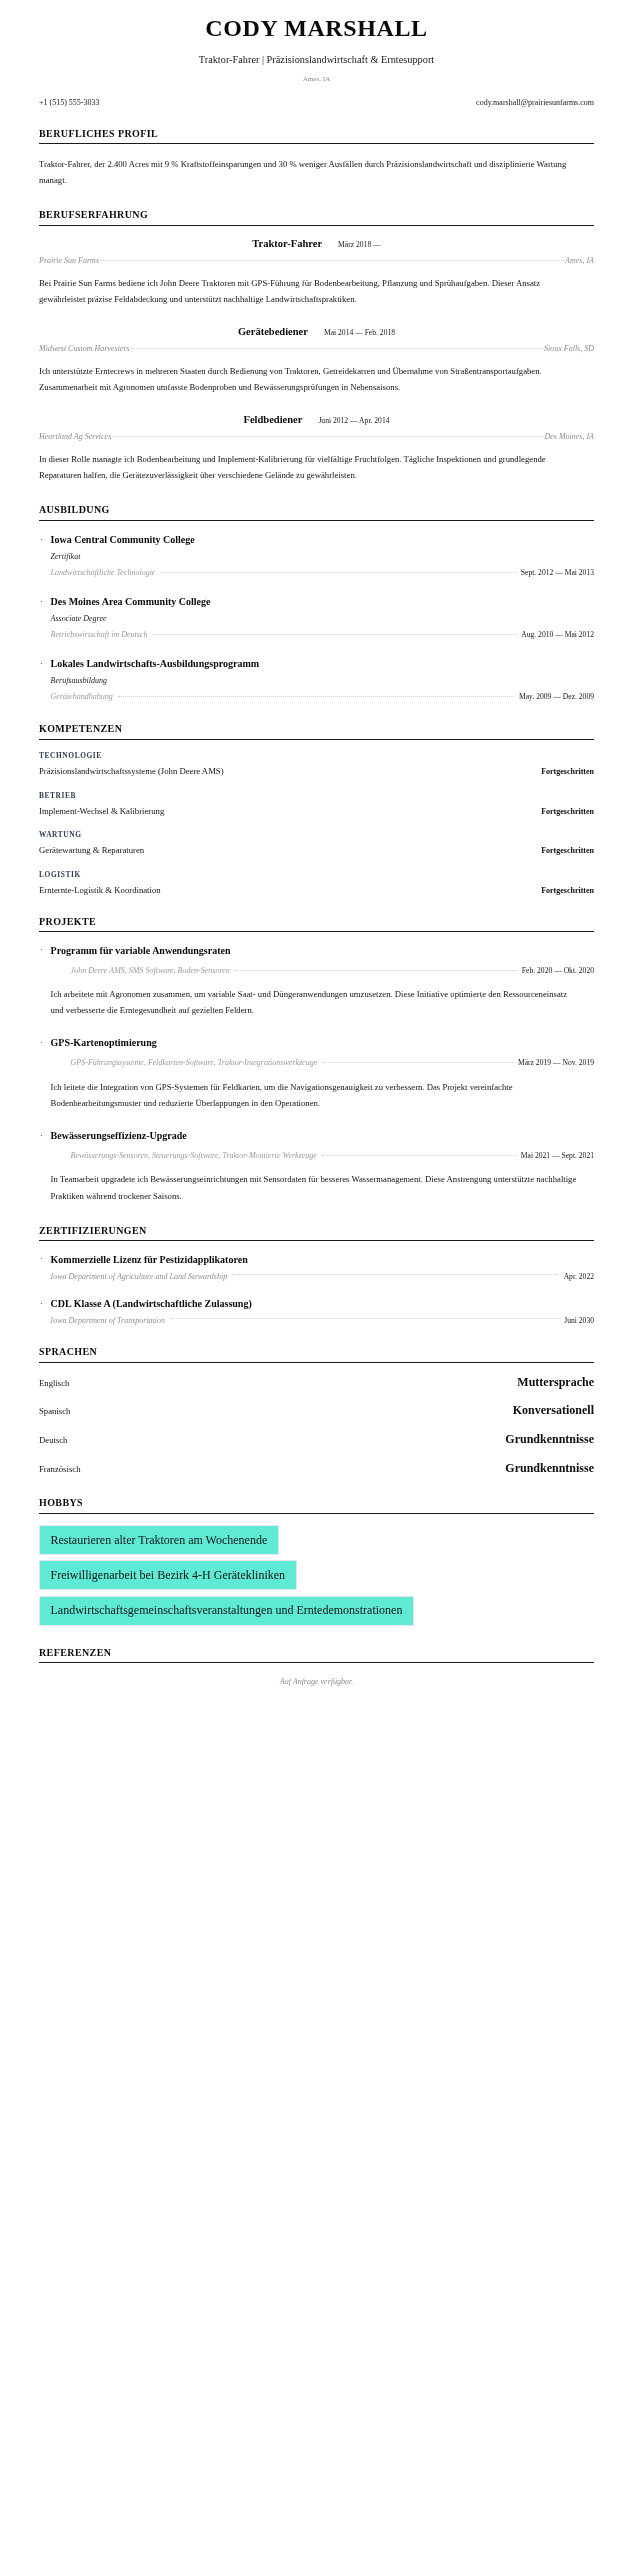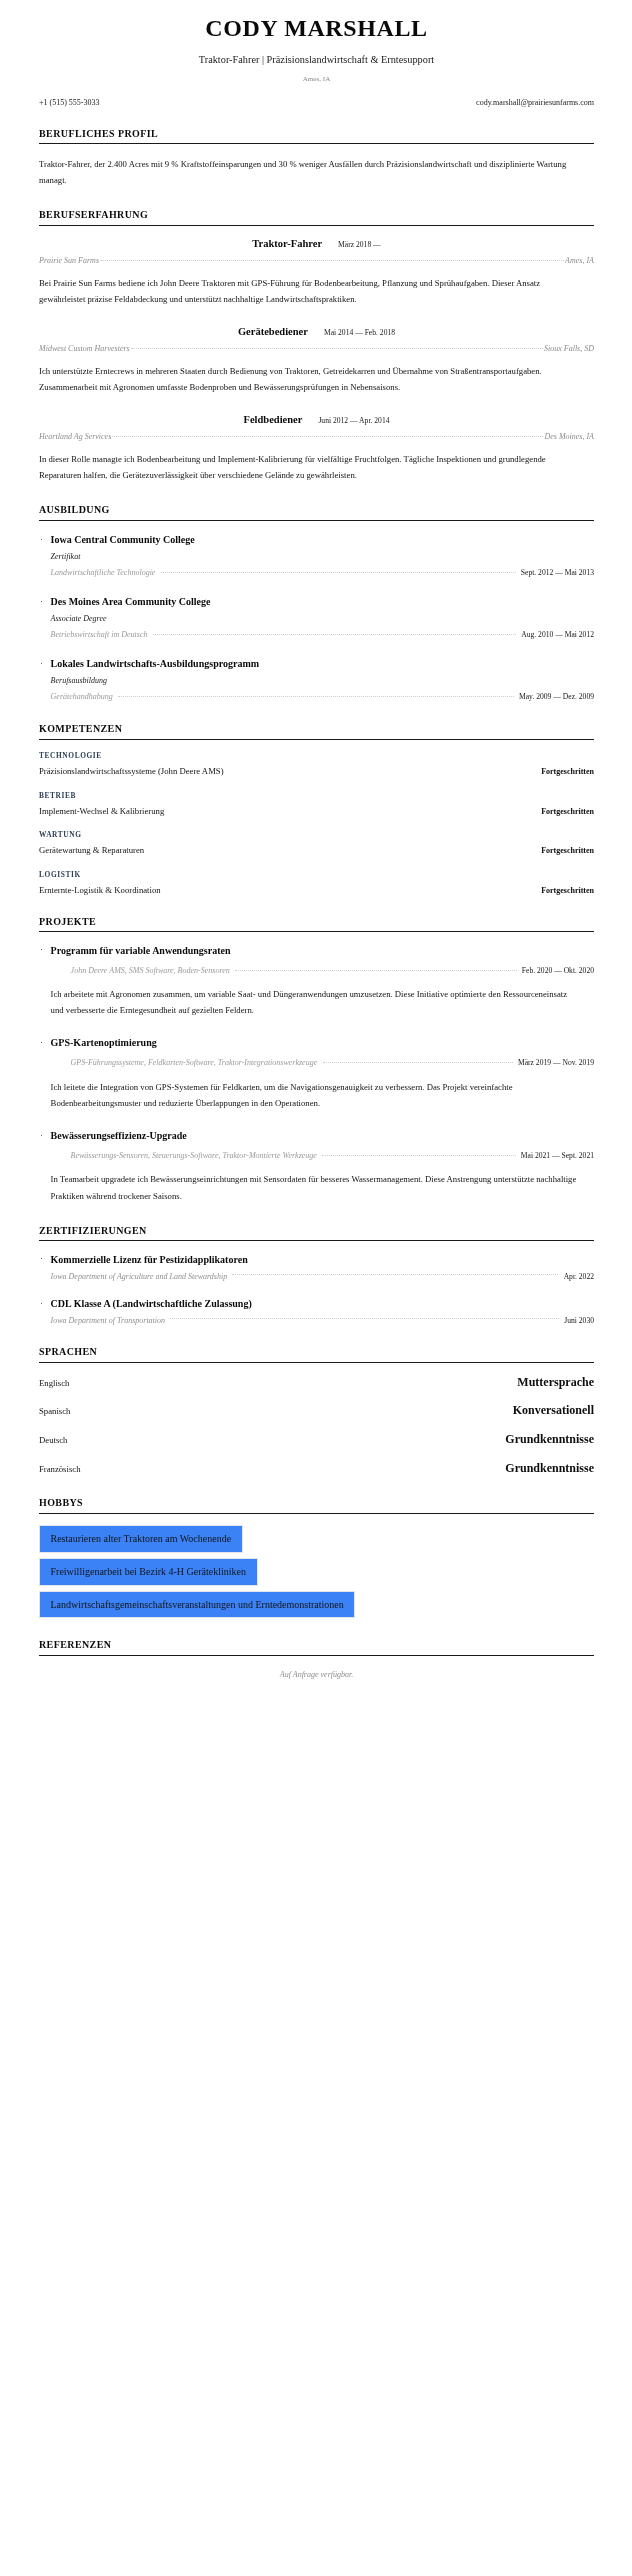--- a/index.html
+++ b/index.html
@@ -337,24 +337,24 @@
     font-weight: 700;
     color: #0d0d0d;
     text-align: right;
     white-space: nowrap;
   }
 
   
   .hobby-list { display: flex; flex-direction: column; align-items: flex-start; gap: 5.3px; }
   .hobby-chip {
     display: inline-block;
-    background: #3b82f6;
+    background: #5eead4;
     border: 0.5px solid #e3e6e8;
     padding: 6.8px 10.5px;
-    font-size: 10px;
+    font-size: 12px;
     color: #141414;
     line-height: 1.2;
   }
 
   
   .ref-text {
     text-align: center;
     font-size: 8px;
     font-style: italic;
     color: #8d8d8d;

